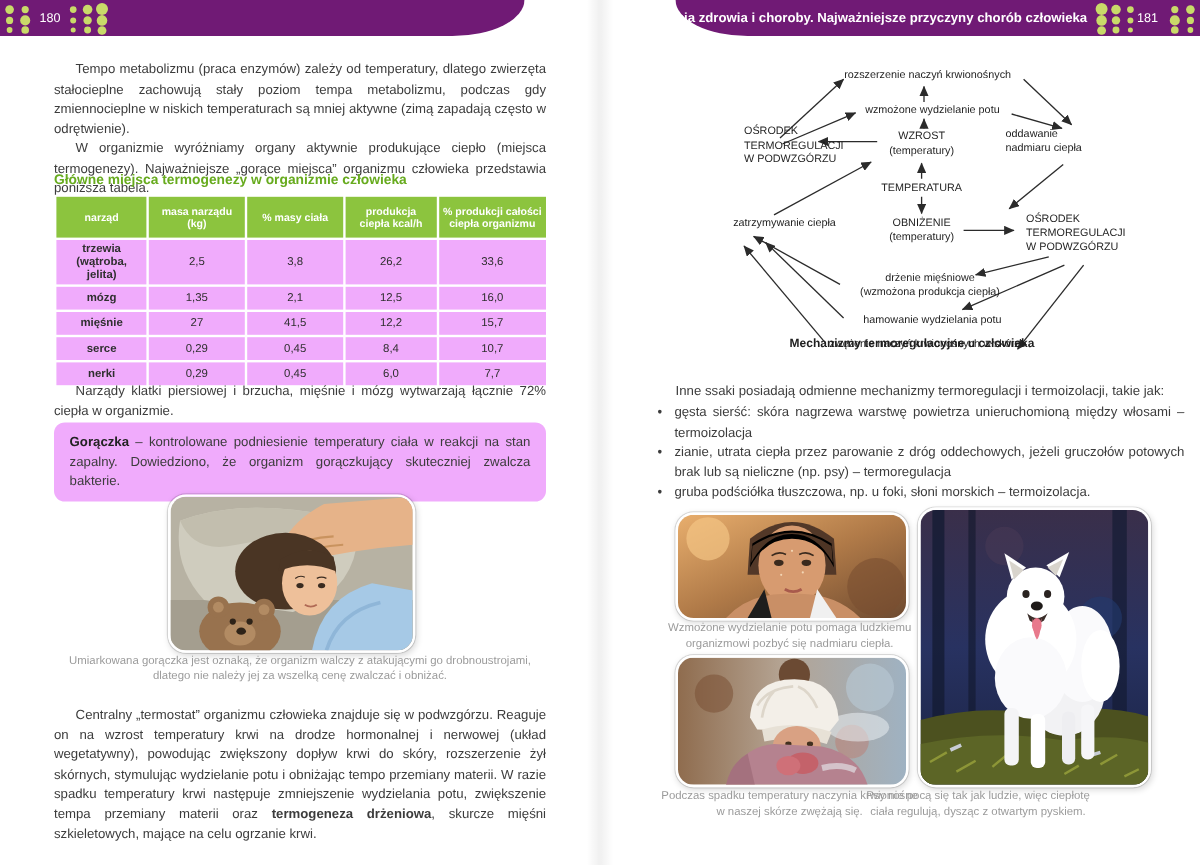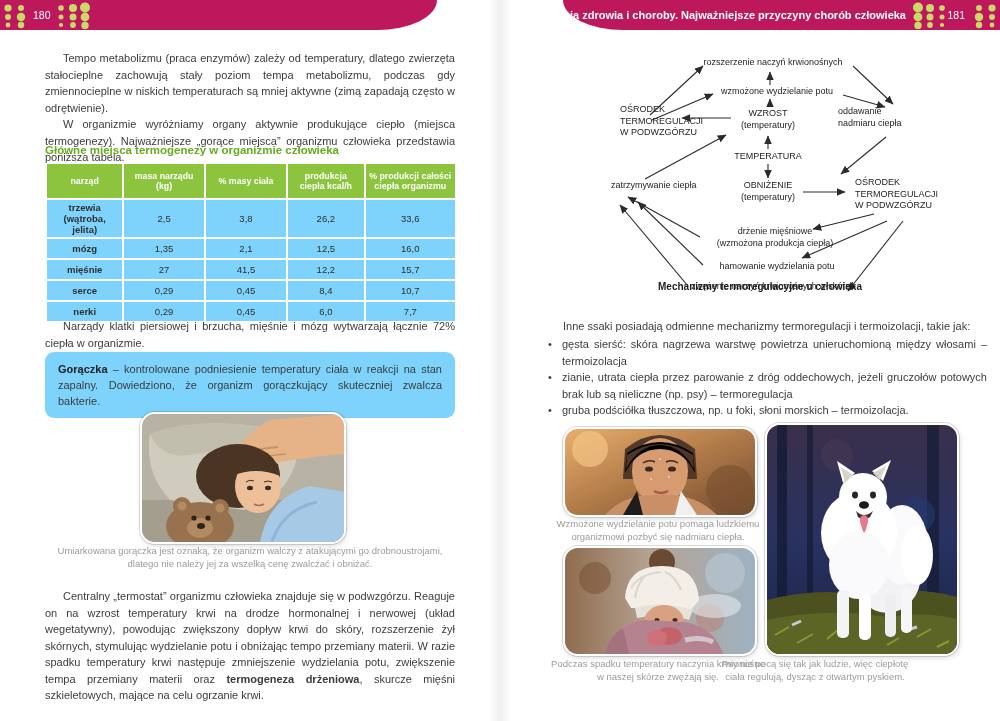--- a/index.html
+++ b/index.html
@@ -1,46 +1,46 @@
 <!DOCTYPE html>
 <html><head>
 <meta charset="utf-8">
 <style>
   html,body{margin:0;padding:0;background:#e8e8e8;}
   #spread{position:relative;width:1000px;height:721px;background:#ffffff;overflow:hidden;
           font-family:"Liberation Sans",sans-serif;color:#3c3c3c;margin:0 auto;}
 
   
-  .banner{position:absolute;top:0;height:30px;background:#be185d;}
+  .banner{position:absolute;top:0;height:30px;background:#701a75;}
   .banner-left{left:0;width:437px;border-radius:0 0 60px 0 / 0 0 30px 0;}
   .banner-right{left:563px;width:437px;border-radius:0 0 0 60px / 0 0 0 30px;}
   .banner-title{position:absolute;top:0;line-height:30px;color:#ffffff;font-weight:bold;font-size:11px;white-space:nowrap;}
   .pageno{position:absolute;top:0;line-height:30px;color:#ffffff;font-size:10.5px;}
   .dots{position:absolute;top:1px;}
 
   
   .gutter{position:absolute;left:489px;top:0;width:22px;height:721px;
     background:linear-gradient(90deg,rgba(0,0,0,0) 0%,rgba(0,0,0,0.055) 45%,rgba(0,0,0,0.055) 55%,rgba(0,0,0,0) 100%);}
 
   
   .ptext{position:absolute;font-size:11px;line-height:16.5px;text-align:justify;color:#3c3c3c;}
   .ptext p{margin:0;text-indent:18px;}
   .green-head{position:absolute;font-size:11.5px;font-weight:bold;color:#67ab1e;}
 
   
   table.therm{position:absolute;left:45px;top:162px;width:412px;border-collapse:separate;border-spacing:2px;}
   table.therm th{background:#8cc43e;color:#fff;font-weight:bold;font-size:8.8px;line-height:10.5px;
                  text-align:center;vertical-align:middle;padding:2px 3px;height:30px;}
-  table.therm td{background:#7dd3fc;font-size:9.5px;line-height:11px;text-align:center;vertical-align:middle;
+  table.therm td{background:#f0abfc;font-size:9.5px;line-height:11px;text-align:center;vertical-align:middle;
                  padding:2px 3px;height:15px;color:#2f2f2f;}
   table.therm td.organ{font-weight:bold;white-space:pre-line;}
   .col-organ{width:75px}.col-m{width:79px}.col-p{width:80px}.col-k{width:75px}.col-t{width:89px}
 
   
-  .fever-box{position:absolute;left:45px;top:352px;width:384px;background:#7dd3fc;border-radius:9px;
+  .fever-box{position:absolute;left:45px;top:352px;width:384px;background:#f0abfc;border-radius:9px;
              padding:9px 13px;font-size:11px;line-height:16px;text-align:justify;color:#3c3c3c;}
   .fever-box b{color:#222;}
 
   
   .photo{position:absolute;border:2px solid #fff;border-radius:15px;overflow:hidden;
          box-shadow:0 0 0 1px rgba(0,0,0,0.13),1px 2px 5px rgba(0,0,0,0.15);}
   .photo svg{display:block;}
 
   .caption{position:absolute;font-size:9.5px;line-height:12.5px;color:#9b9b9b;text-align:center;}
 

